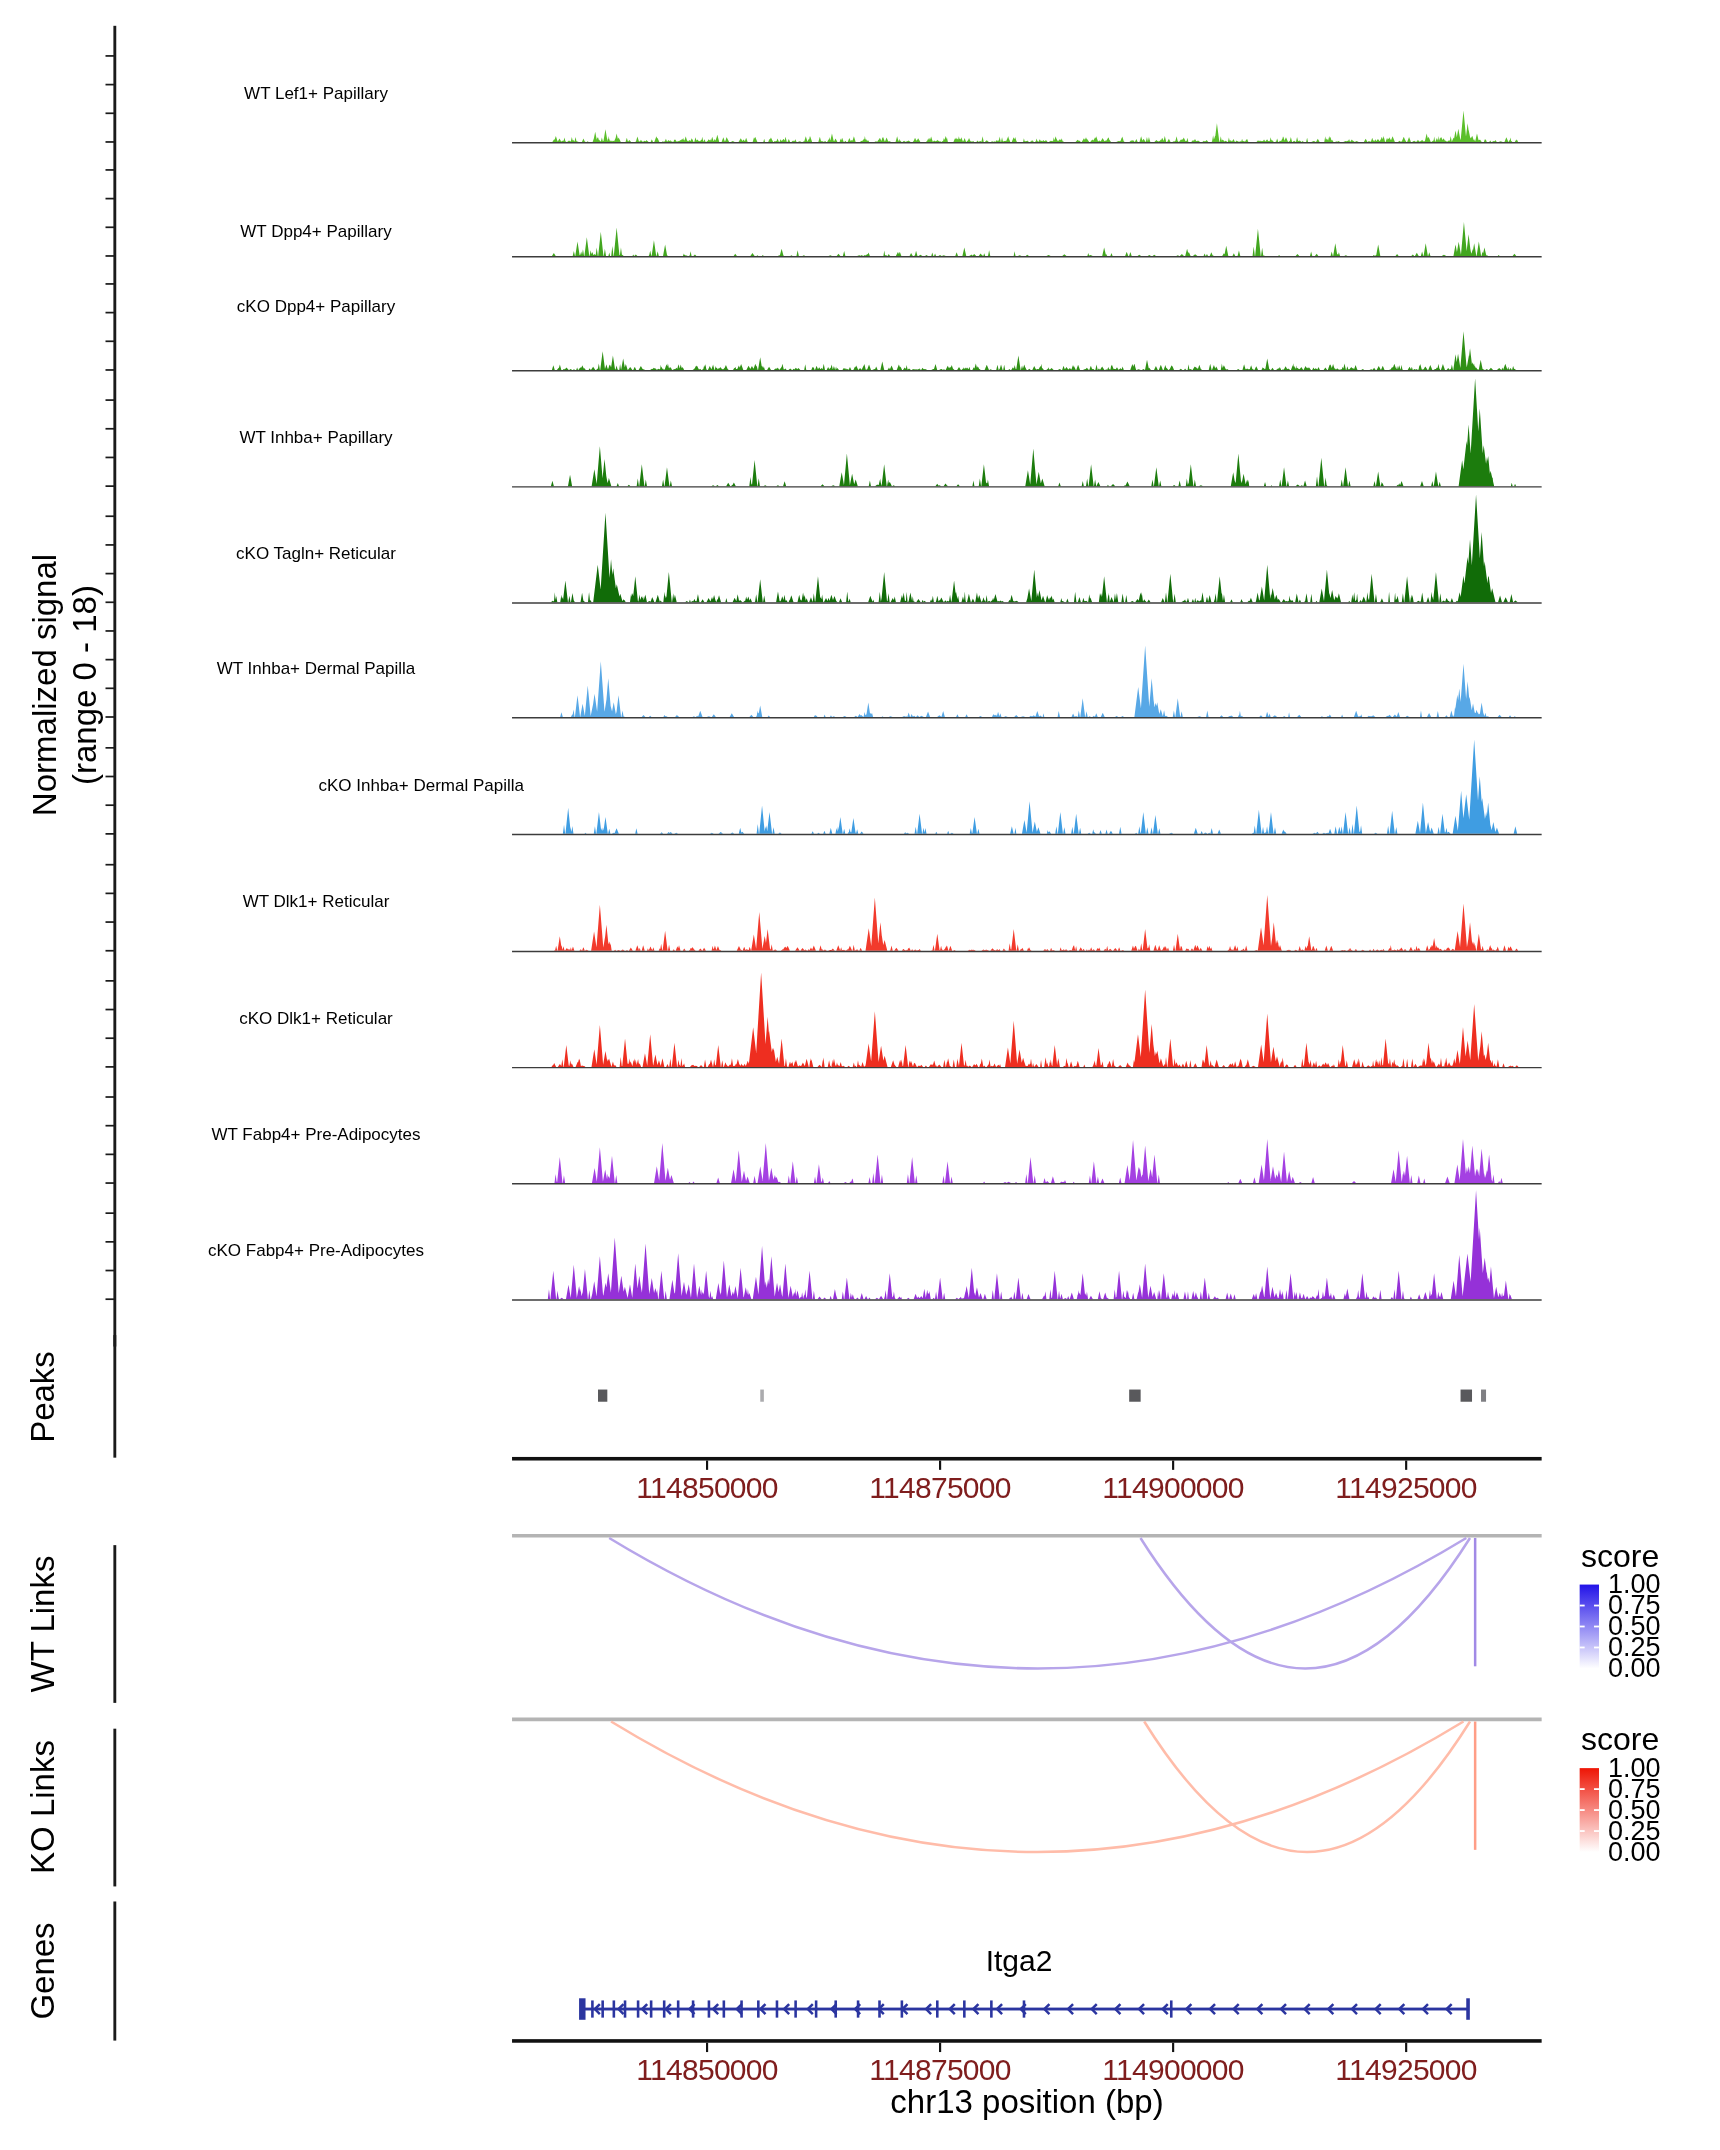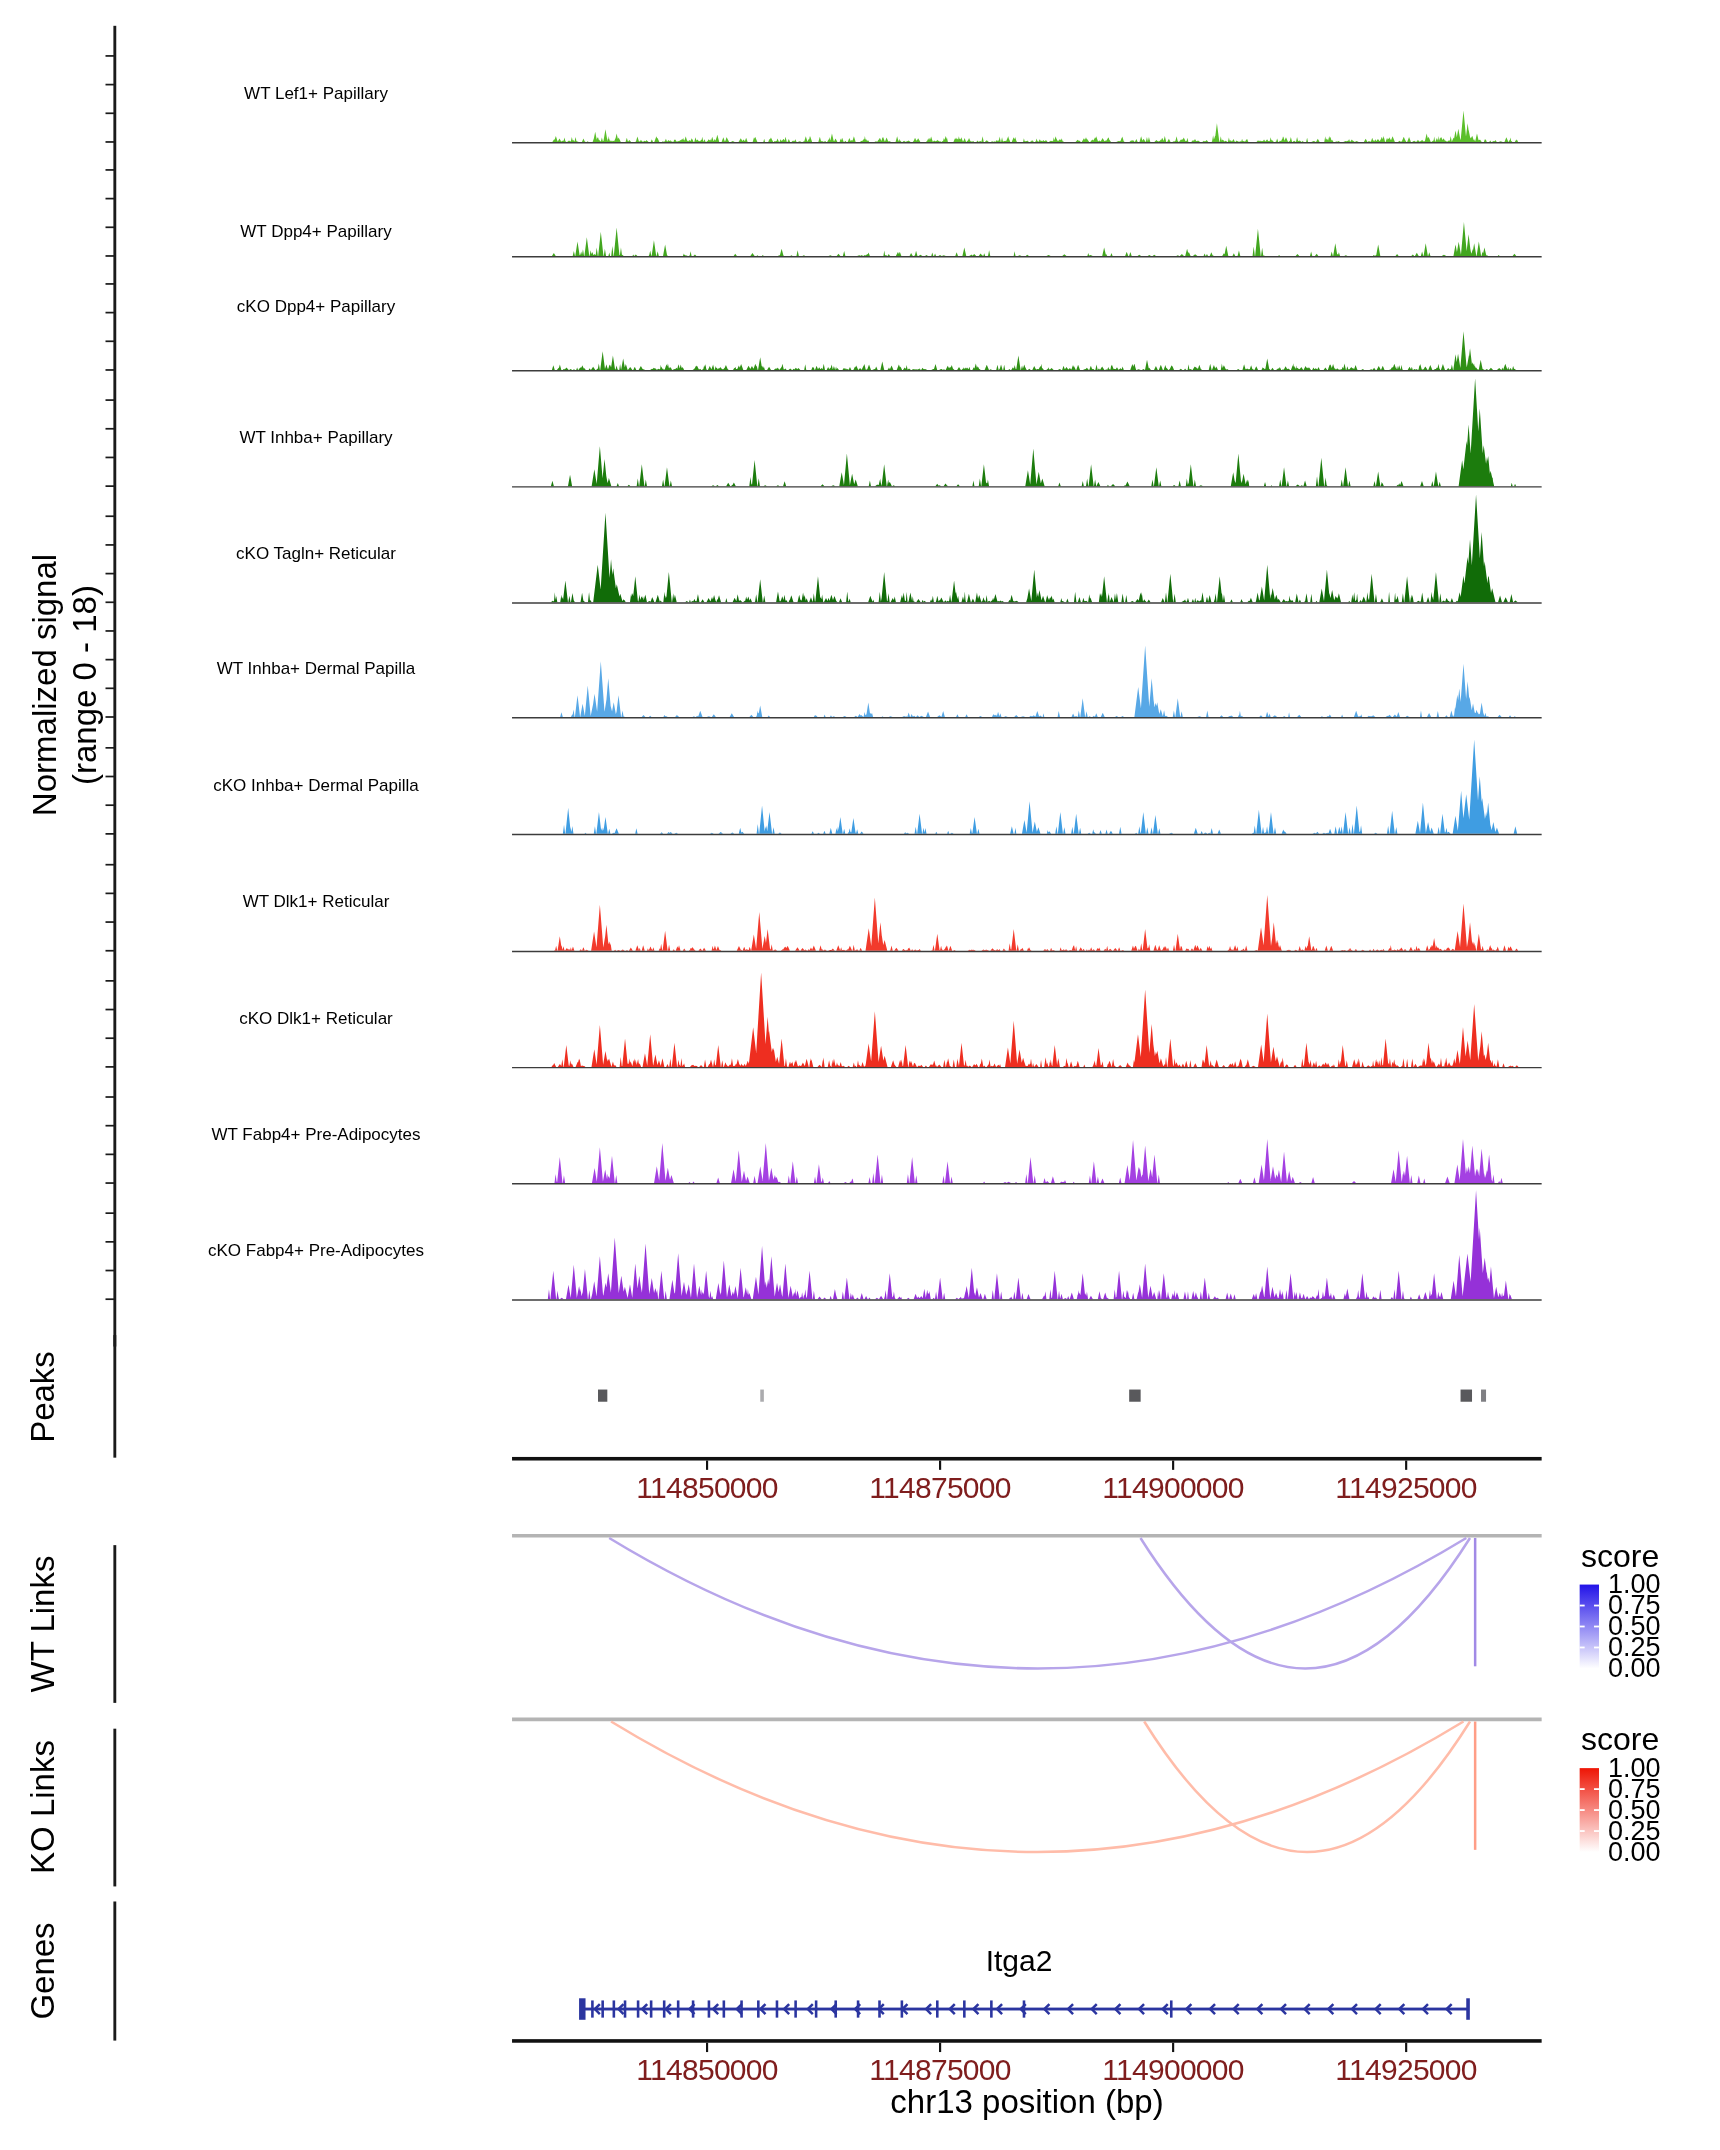--- a/index.html
+++ b/index.html
@@ -225,21 +225,21 @@
 
   <div class="xtitle" style="left:1027px;top:2083px">chr13 position (bp)</div>
 
   <div id="track-labels">
       <div class="track-label" style="top: 77px;">WT Lef1+ Papillary</div>
       <div class="track-label" style="top: 183px; margin-top: 32px;">WT Dpp4+ Papillary</div>
       <div class="track-label" style="top: 290px;">cKO Dpp4+ Papillary</div>
       <div class="track-label" style="top: 421px;">WT Inhba+ Papillary</div>
       <div class="track-label" style="top: 537px;">cKO Tagln+ Reticular</div>
       <div class="track-label" style="top: 652px;">WT Inhba+ Dermal Papilla</div>
-      <div class="track-label" style="top: 769px;">cKO Inhba+ Dermal Papilla</div>
+      <div class="track-label" style="top: 769px; text-align: right;">cKO Inhba+ Dermal Papilla</div>
       <div class="track-label" style="top: 885px;">WT Dlk1+ Reticular</div>
       <div class="track-label" style="top: 1002px;">cKO Dlk1+ Reticular</div>
       <div class="track-label" style="top: 1118px;">WT Fabp4+ Pre-Adipocytes</div>
       <div class="track-label" style="top: 1234px;">cKO Fabp4+ Pre-Adipocytes</div>
     </div>
   <div id="axis1-labels">
       <div class="ticklab" style="left: 707px; top: 1471px;">114850000</div>
       <div class="ticklab" style="left: 940px; top: 1471px;">114875000</div>
       <div class="ticklab" style="left: 1173px; top: 1471px;">114900000</div>
       <div class="ticklab" style="left: 1406px; top: 1471px;">114925000</div>

